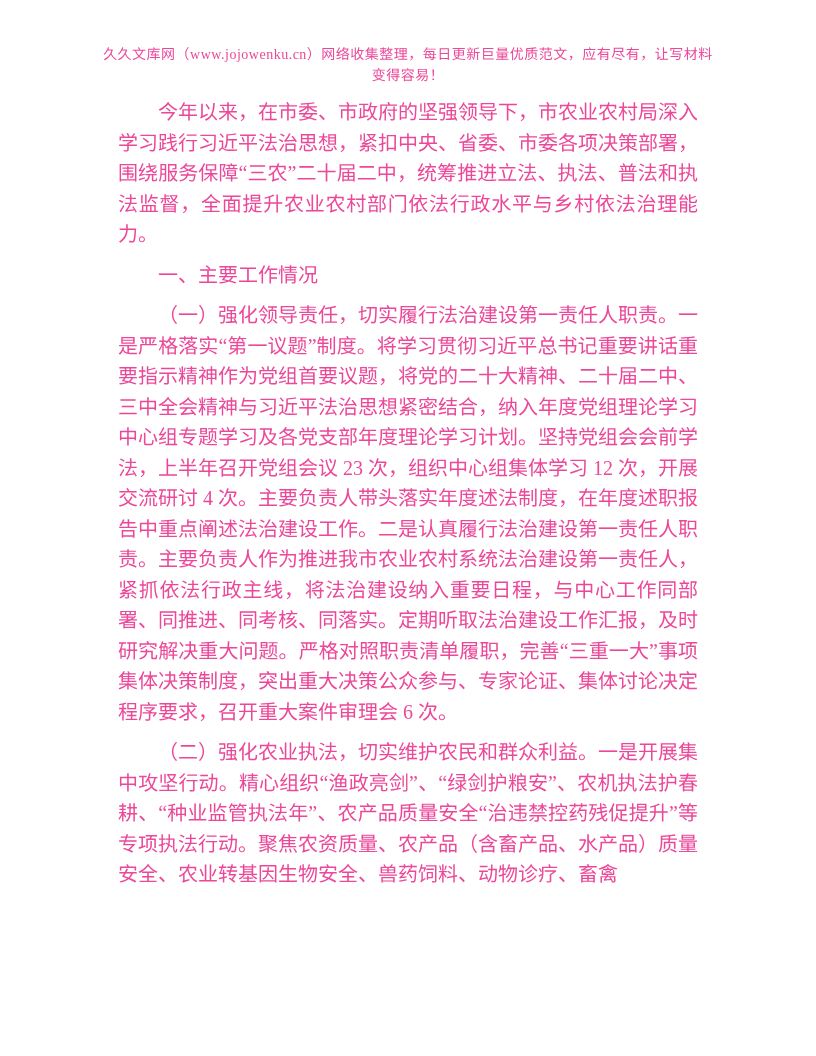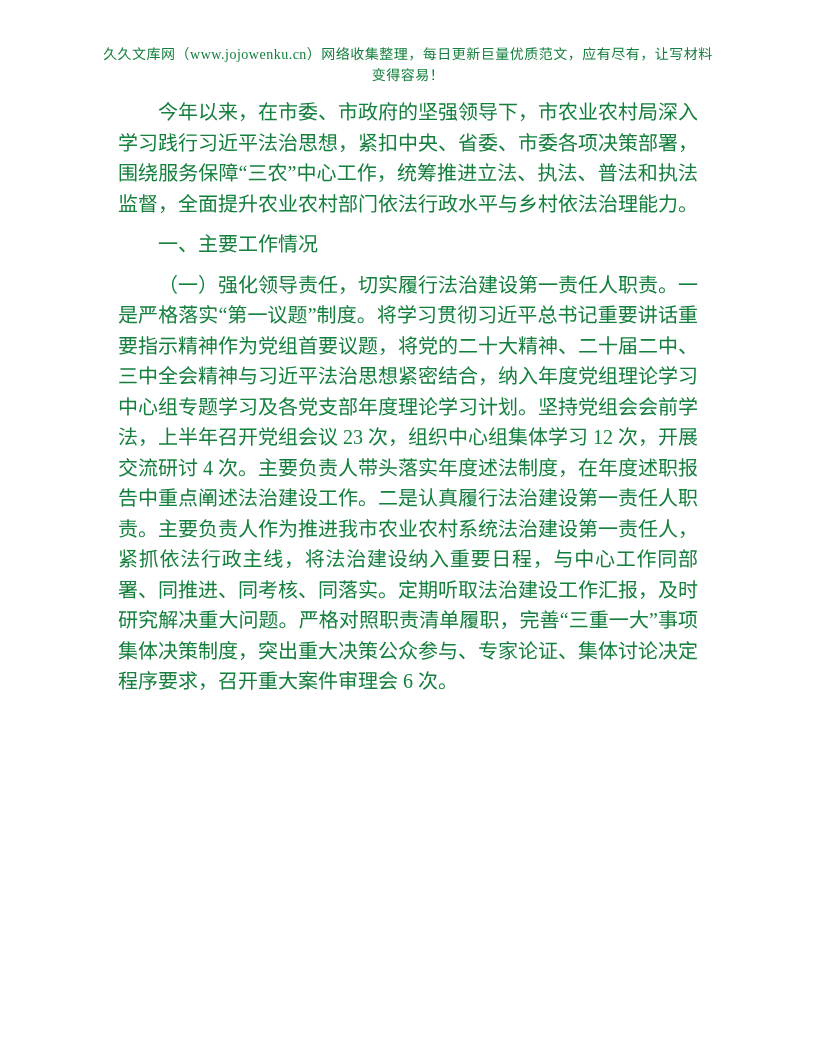--- a/index.html
+++ b/index.html
@@ -6,21 +6,21 @@
     margin: 0;
     padding: 0;
     background: #ffffff;
   }
   .page {
     position: relative;
     width: 816px;
     height: 1056px;
     margin: 0 auto;
     background: #ffffff;
-    color: #15803d;
+    color: #ec4899;
     font-family: "Liberation Serif", "DejaVu Serif", serif;
     overflow: hidden;
     box-sizing: border-box;
   }
   .header-note {
     margin: 44px 98px 0 98px;
     font-size: 14px;
     line-height: 21px;
     text-align: center;
     letter-spacing: 0.5px;
@@ -52,20 +52,21 @@
   }
 </style>
 </head>
 <body>
 
 <div class="page">
   <div class="header-note">久久文库网（www.jojowenku.cn）网络收集整理，每日更新巨量优质范文，应有尽有，让写材料变得容易！</div>
 
 
   <div class="doc-body">
-    <p class="para first">今年以来，在市委、市政府的坚强领导下，市农业农村局深入学习践行习近平法治思想，紧扣中央、省委、市委各项决策部署，围绕服务保障“三农”中心工作，统筹推进立法、执法、普法和执法监督，全面提升农业农村部门依法行政水平与乡村依法治理能力。</p>
+    <p class="para first">今年以来，在市委、市政府的坚强领导下，市农业农村局深入学习践行习近平法治思想，紧扣中央、省委、市委各项决策部署，围绕服务保障“三农”二十届二中，统筹推进立法、执法、普法和执法监督，全面提升农业农村部门依法行政水平与乡村依法治理能力。</p>
 
     <p class="para heading">一、主要工作情况</p>
 
     <p class="para">（一）强化领导责任，切实履行法治建设第一责任人职责。一是严格落实“第一议题”制度。将学习贯彻习近平总书记重要讲话重要指示精神作为党组首要议题，将党的二十大精神、二十届二中、三中全会精神与习近平法治思想紧密结合，纳入年度党组理论学习中心组专题学习及各党支部年度理论学习计划。坚持党组会会前学法，上半年召开党组会议 23 次，组织中心组集体学习 12 次，开展交流研讨 4 次。主要负责人带头落实年度述法制度，在年度述职报告中重点阐述法治建设工作。二是认真履行法治建设第一责任人职责。主要负责人作为推进我市农业农村系统法治建设第一责任人，紧抓依法行政主线，将法治建设纳入重要日程，与中心工作同部署、同推进、同考核、同落实。定期听取法治建设工作汇报，及时研究解决重大问题。严格对照职责清单履职，完善“三重一大”事项集体决策制度，突出重大决策公众参与、专家论证、集体讨论决定程序要求，召开重大案件审理会 6 次。</p>
 
+    <p class="para">（二）强化农业执法，切实维护农民和群众利益。一是开展集中攻坚行动。精心组织“渔政亮剑”、“绿剑护粮安”、农机执法护春耕、“种业监管执法年”、农产品质量安全“治违禁控药残促提升”等专项执法行动。聚焦农资质量、农产品（含畜产品、水产品）质量安全、农业转基因生物安全、兽药饲料、动物诊疗、畜禽</p>
   </div>
 </div>
 
 </body></html>

